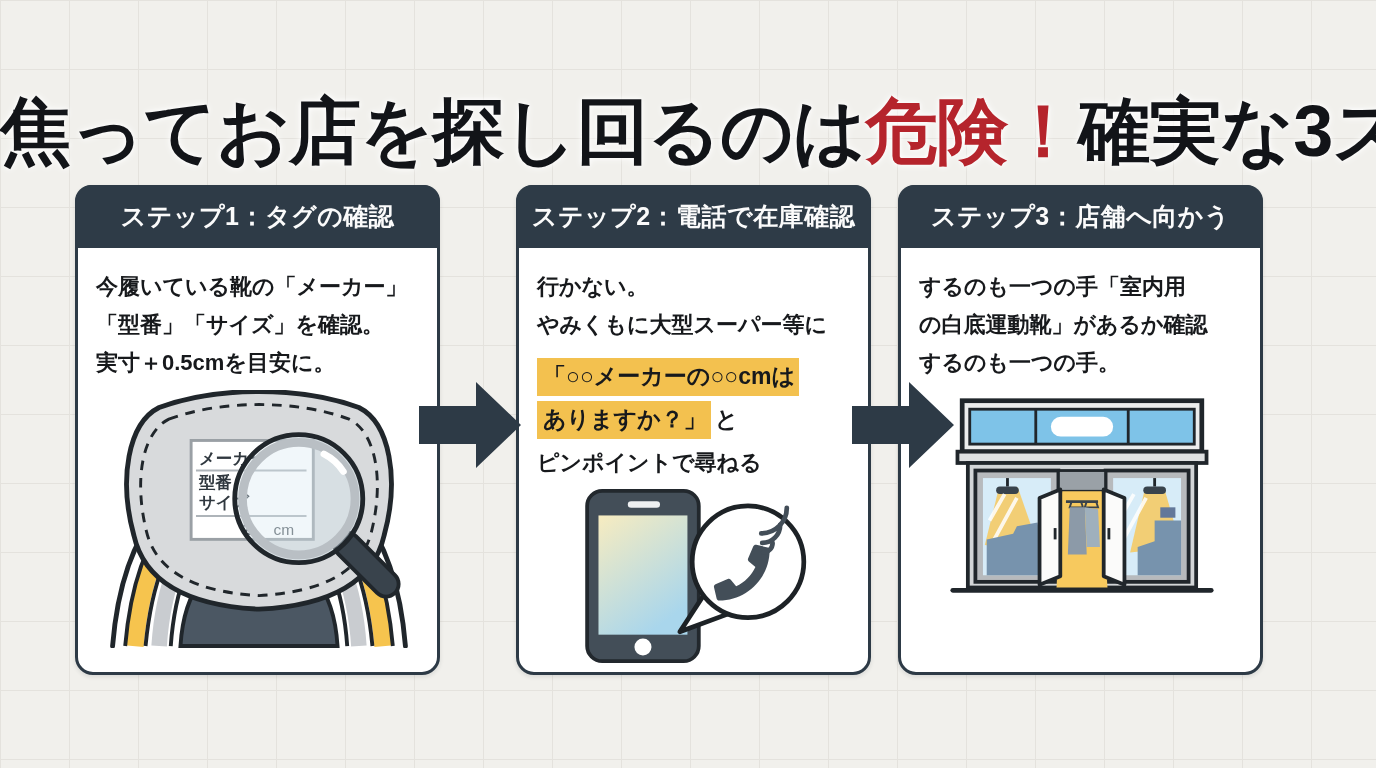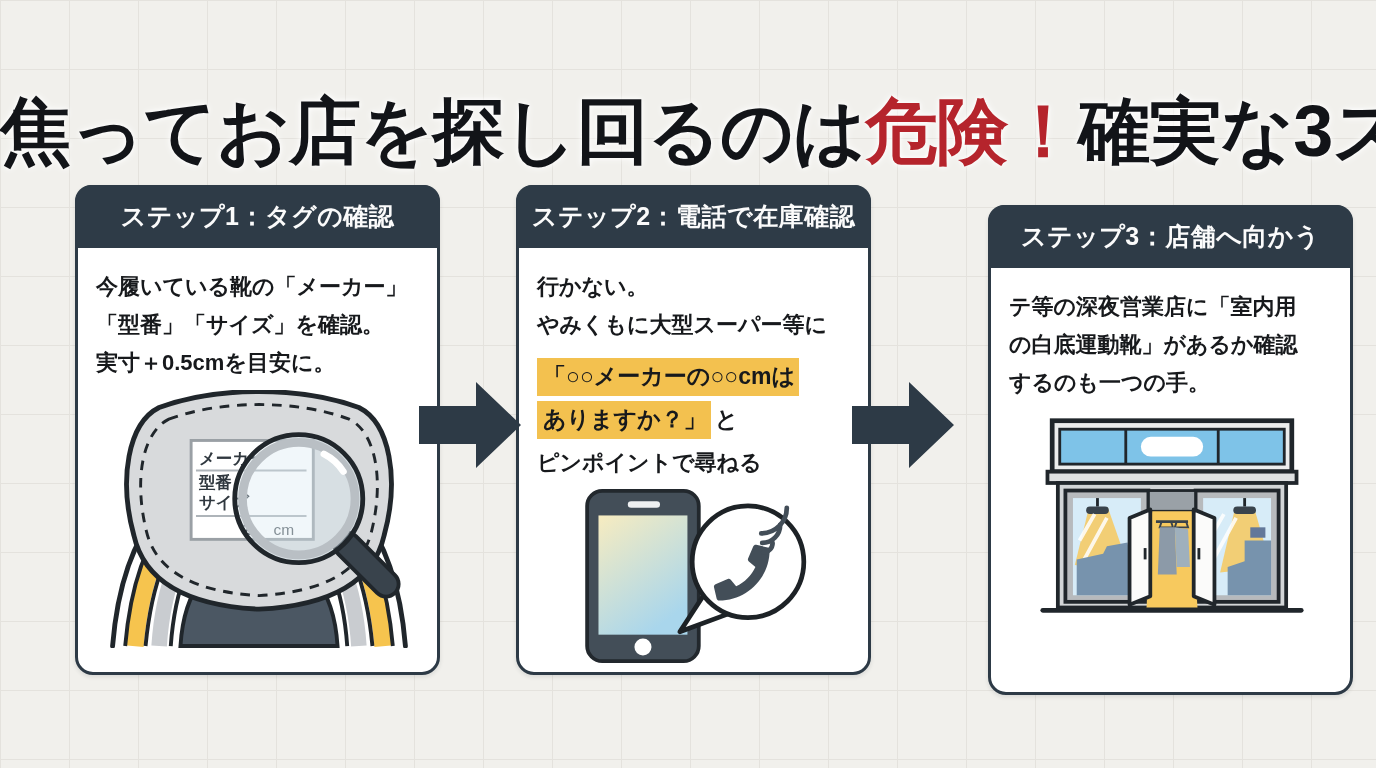--- a/index.html
+++ b/index.html
@@ -139,24 +139,24 @@
         </g>
       </g>
     </svg>
   </div>
 </div>
 
 <svg class="arrow" style="left:852px;" viewBox="0 0 102 96">
   <polygon points="0,29 57,29 57,5 102,48 57,91 57,67 0,67" fill="#2d3a46"></polygon>
 </svg>
 
-<div class="card" style="left:988px;width:365px;margin-top:20px;">
+<div class="card" style="left:898px;width:365px;">
   <div class="card-header">ステップ3：店舗へ向かう</div>
   <div class="card-body">
-    <div class="body-line">テ等の深夜営業店に「室内用</div>
+    <div class="body-line">するのも一つの手「室内用</div>
     <div class="body-line">の白底運動靴」があるか確認</div>
     <div class="body-line">するのも一つの手。</div>
 
     <svg class="illus card3-illus" width="290" height="200" viewBox="0 0 290 212">
 
       <rect x="18" y="5" width="254" height="54" fill="#eceded" stroke="#20262b" stroke-width="5"></rect>
       <rect x="26" y="14" width="238" height="37" fill="#7ec3e8" stroke="#20262b" stroke-width="3"></rect>
       <line x1="96" y1="14" x2="96" y2="51" stroke="#20262b" stroke-width="3"></line>
       <line x1="194" y1="14" x2="194" y2="51" stroke="#20262b" stroke-width="3"></line>
       <rect x="112" y="22" width="66" height="21" rx="10.5" fill="#ffffff"></rect>

